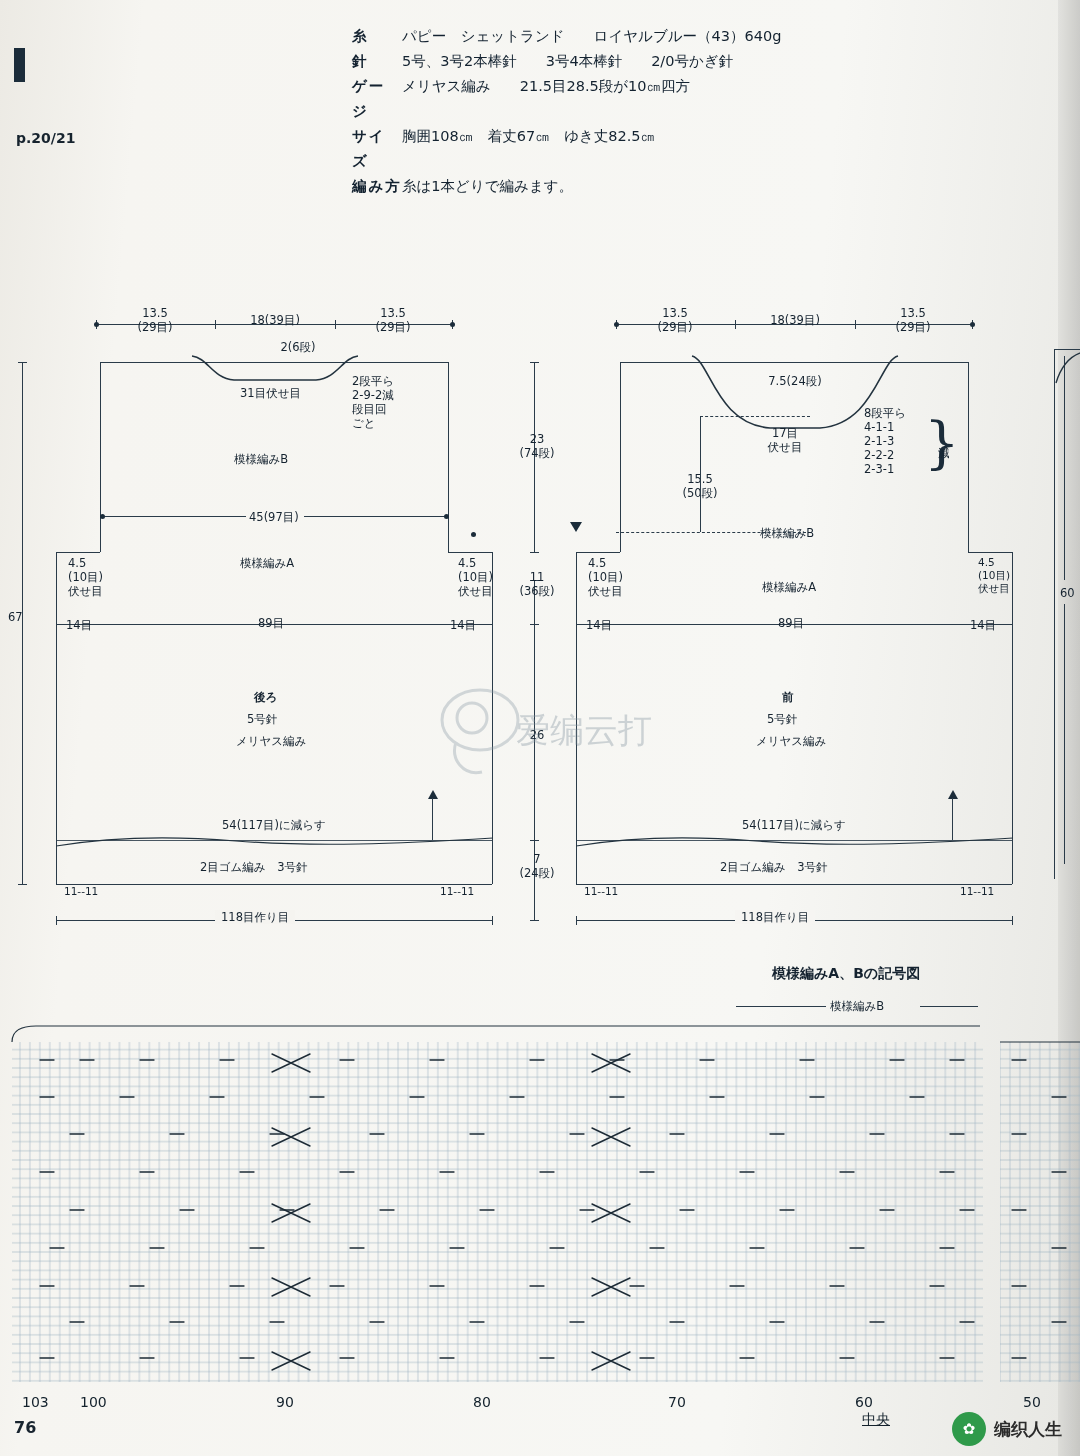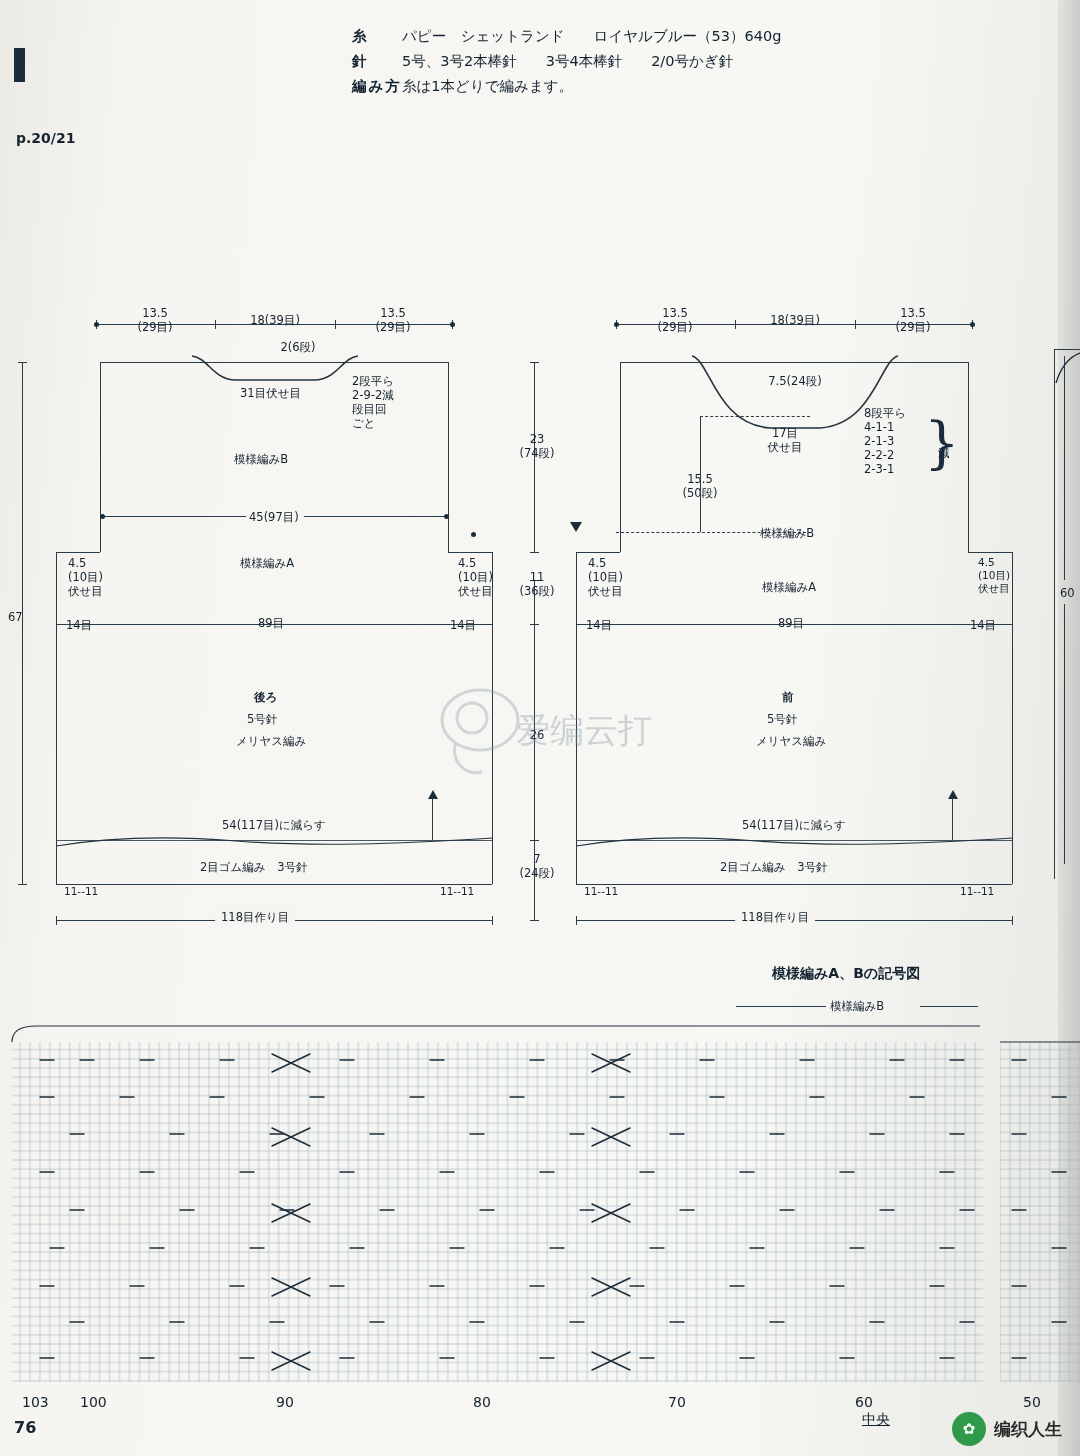--- a/index.html
+++ b/index.html
@@ -53,25 +53,33 @@
 
 <div class="page">
   <div class="gutter"></div>
 
   <div class="barmark"></div>
   <div class="subtitle">p.20/21</div>
 
   <div class="spec">
     <div class="row">
         <div class="lbl">糸</div>
-        <div class="val">パピー　シェットランド　　ロイヤルブルー（53）640g</div>
+        <div class="val">パピー　シェットランド　　ロイヤルブルー（43）640g</div>
       </div>
     <div class="row">
         <div class="lbl">針</div>
         <div class="val">5号、3号2本棒針　　3号4本棒針　　2/0号かぎ針</div>
+      </div>
+    <div class="row">
+        <div class="lbl">ゲージ</div>
+        <div class="val">メリヤス編み　　21.5目28.5段が10㎝四方</div>
+      </div>
+    <div class="row">
+        <div class="lbl">サイズ</div>
+        <div class="val">胸囲108㎝　着丈67㎝　ゆき丈82.5㎝</div>
       </div>
     <div class="row">
         <div class="lbl">編み方</div>
         <div class="val">糸は1本どりで編みます。</div>
       </div>
   </div>
 
   <div class="sch" style="left:0;top:300px;width:520px;height:640px;">
 
     <div class="ln h1px" style="left:96px;top:24px;width:356px;"></div>

